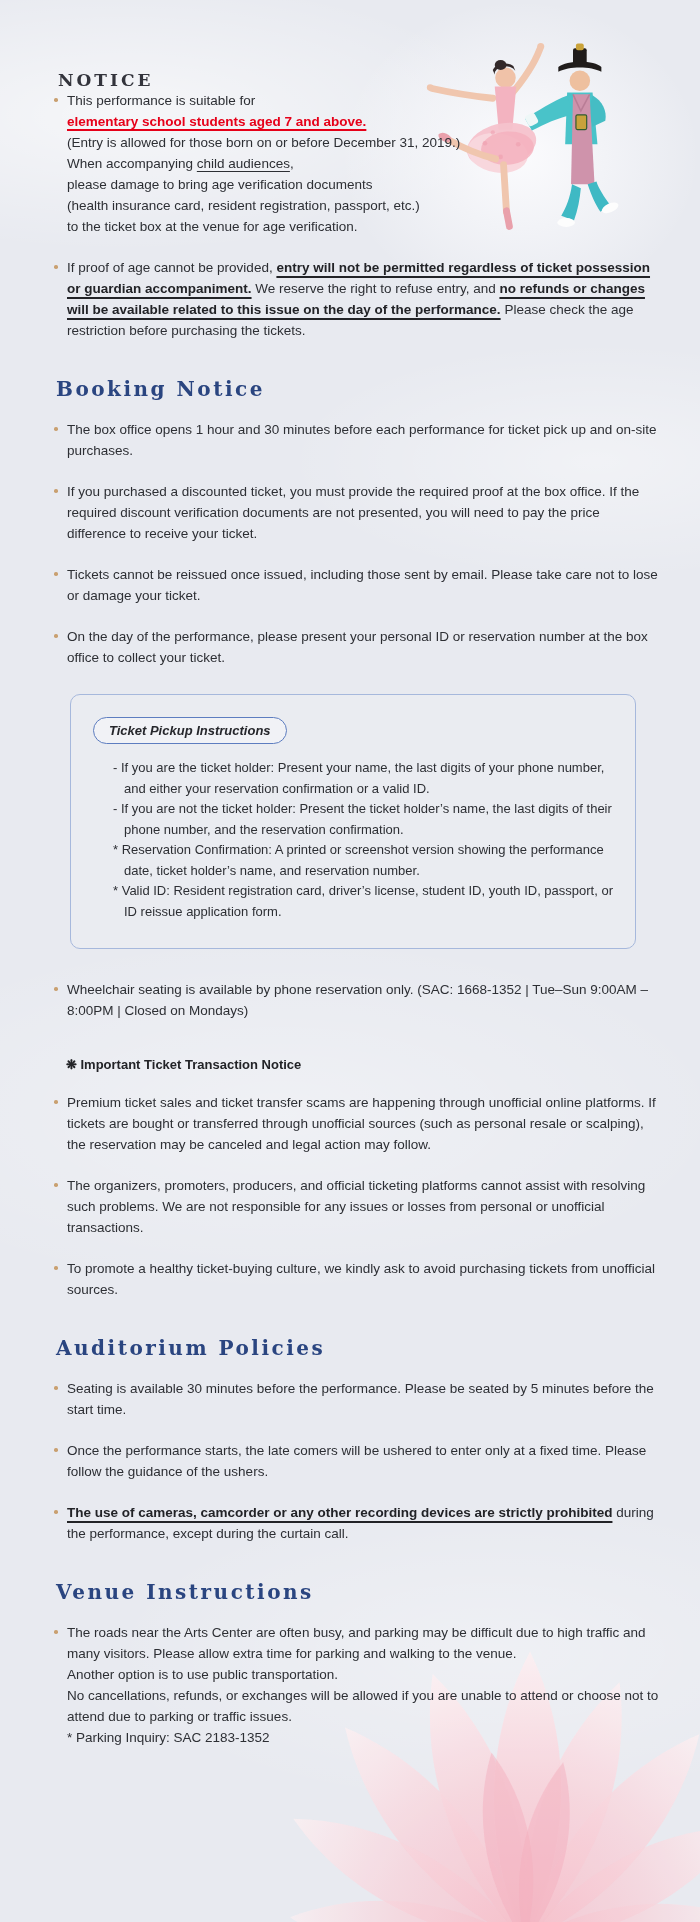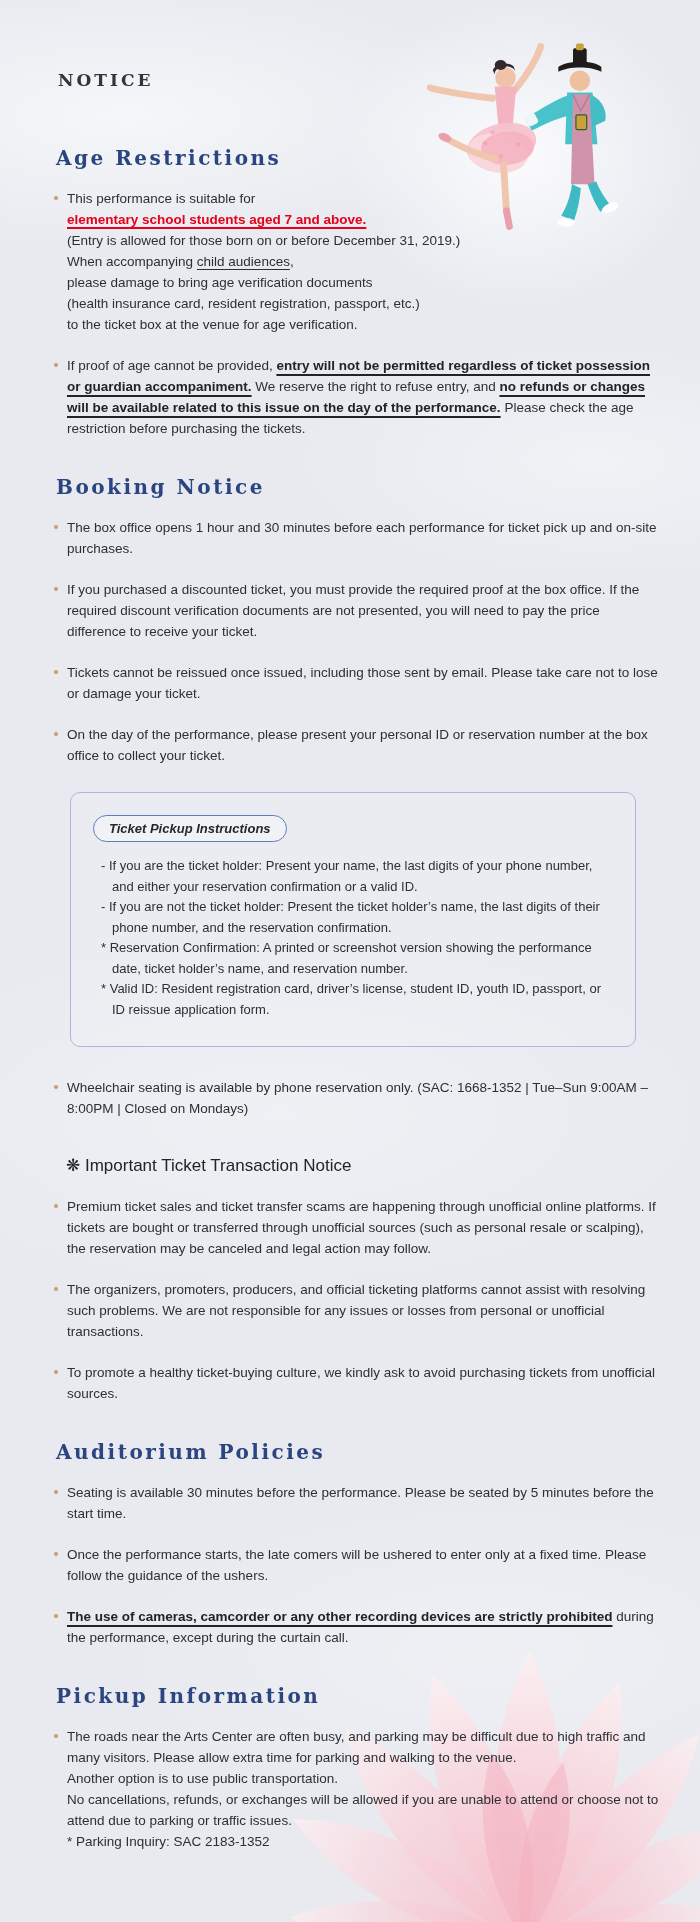--- a/index.html
+++ b/index.html
@@ -74,24 +74,24 @@
   }
   .pickup-badge{
     display:inline-block;
     border:1.5px solid #5d7dc0;border-radius:16px;
     padding:5px 15px;
     font-size:13px;font-weight:600;color:#26272c;
     background:rgba(255,255,255,.35);
     margin:0 0 14px 0;
     font-style:italic;
   }
-  .pickup-lines{margin-left:8px;font-size:13px;line-height:20.5px;color:var(--ink);}
+  .pickup-lines{margin-left:20px;font-size:13px;line-height:20.5px;color:var(--ink);}
   .hang{padding-left:11px;text-indent:-11px;}
   .subheading{
-    font-size:17px;font-weight:400;color:#222327;
+    font-size:13px;font-weight:700;color:#222327;
     margin:36px 0 20px 10px;
   }
 </style>
 </head>
 <body>
 
 <div class="page">
 
   <div class="photo-glow"></div>
 
@@ -162,21 +162,20 @@
         <path transform="rotate(1) scale(1.66)" d="M0,0 C-26,-55 -28,-120 0,-175 C28,-120 26,-55 0,0 Z" fill-opacity=".95"></path>
         <path transform="rotate(-10) scale(1.1)" d="M0,0 C-26,-55 -28,-120 0,-175 C28,-120 26,-55 0,0 Z" fill="#f5aab9" fill-opacity=".5"></path>
         <path transform="rotate(12) scale(1.05)" d="M0,0 C-26,-55 -28,-120 0,-175 C28,-120 26,-55 0,0 Z" fill="#f5aab9" fill-opacity=".5"></path>
       </g>
     </g>
   </svg>
 
   <div class="content">
     <h1 class="page-title">NOTICE</h1>
     <div>
-        <h2 class="section-heading">Age Restrictions</h2>
         <div class="bullet">
           <span class="dot"></span>
           <div class="bullet-body">
             <div class="line"><span>This performance is suitable for</span></div>
             <div class="line"><span class="seg-red">elementary school students aged 7 and above.</span></div>
             <div class="line"><span>(Entry is allowed for those born on or before December 31, 2019.)</span></div>
             <div class="line"><span>When accompanying </span><span class="seg-u">child audiences</span><span>,</span></div>
             <div class="line"><span>please damage to bring age verification documents</span></div>
             <div class="line"><span>(health insurance card, resident registration, passport, etc.)</span></div>
             <div class="line"><span>to the ticket box at the venue for age verification.</span></div>
@@ -256,21 +255,21 @@
           <div class="bullet-body">
             <div class="line"><span>Once the performance starts, the late comers will be ushered to enter only at a fixed time. Please follow the guidance of the ushers.</span></div>
           </div>
         </div>
         <div class="bullet">
           <span class="dot"></span>
           <div class="bullet-body">
             <div class="line"><span class="seg-bu">The use of cameras, camcorder or any other recording devices are strictly prohibited</span><span> during the performance, except during the curtain call.</span></div>
           </div>
         </div>
-        <h2 class="section-heading">Pickup Information</h2>
+        <h2 class="section-heading">Venue Instructions</h2>
         <div class="bullet">
           <span class="dot"></span>
           <div class="bullet-body">
             <div class="line"><span>The roads near the Arts Center are often busy, and parking may be difficult due to high traffic and many visitors. Please allow extra time for parking and walking to the venue.</span></div>
             <div class="line"><span>Another option is to use public transportation.</span></div>
             <div class="line"><span>No cancellations, refunds, or exchanges will be allowed if you are unable to attend or choose not to attend due to parking or traffic issues.</span></div>
             <div class="line"><span>* Parking Inquiry: SAC 2183-1352</span></div>
           </div>
         </div>
       </div>

